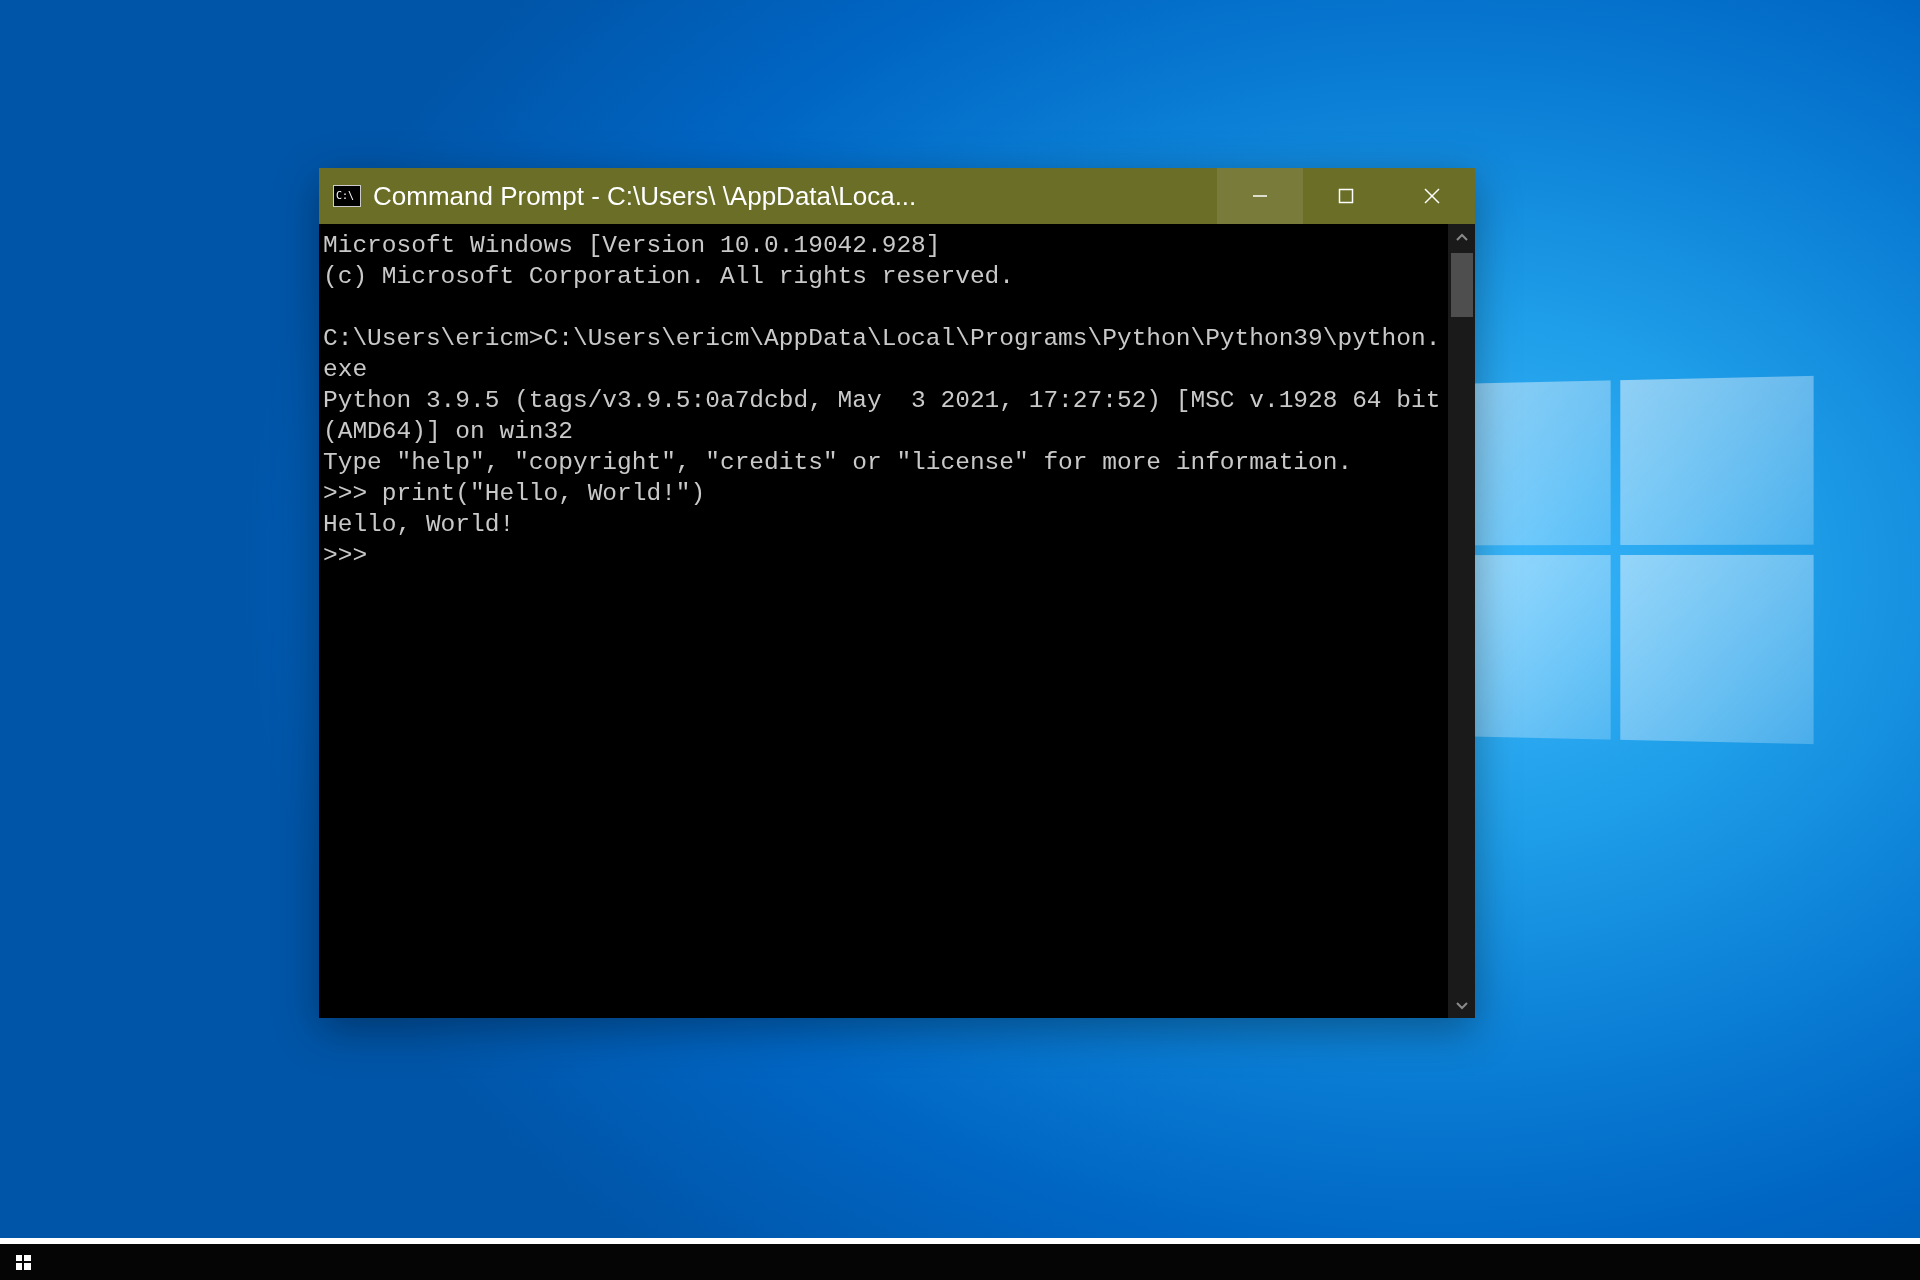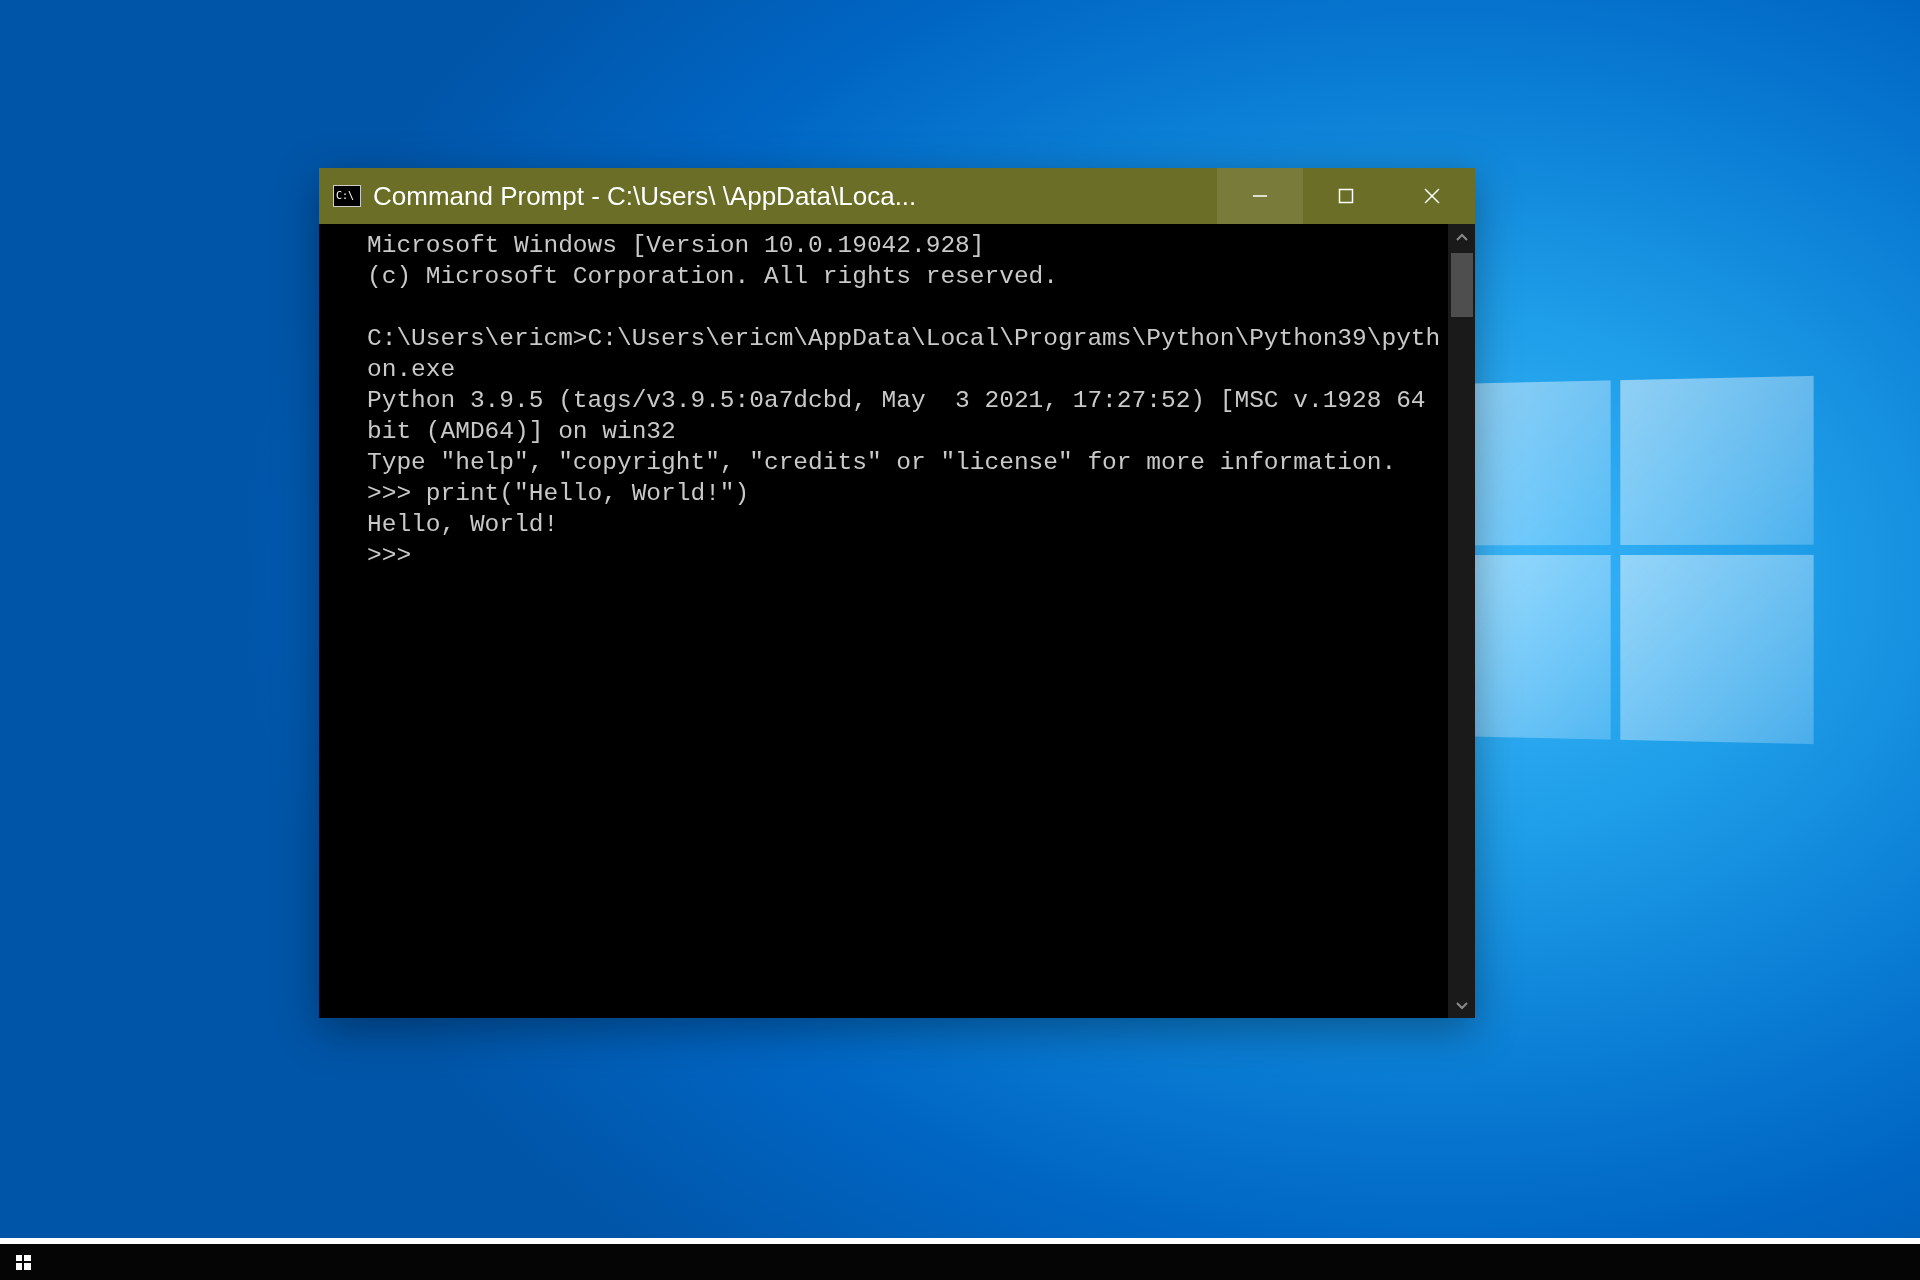--- a/index.html
+++ b/index.html
@@ -101,21 +101,20 @@
     }
     .win-ctrl.min { background: rgba(255,255,255,0.09); }
     .win-ctrl svg { display: block; }
 
     
     .terminal-area {
       flex: 1;
       display: flex;
       background: #000;
       position: relative;
-      margin-left: 44px;
     }
 
     .terminal {
       flex: 1;
       padding: 6px 4px 4px 4px;
       font-family: Consolas, "Courier New", monospace;
       font-size: 24.5px;
       line-height: 31px;
       color: #c9c9c9;
       white-space: pre-wrap;

